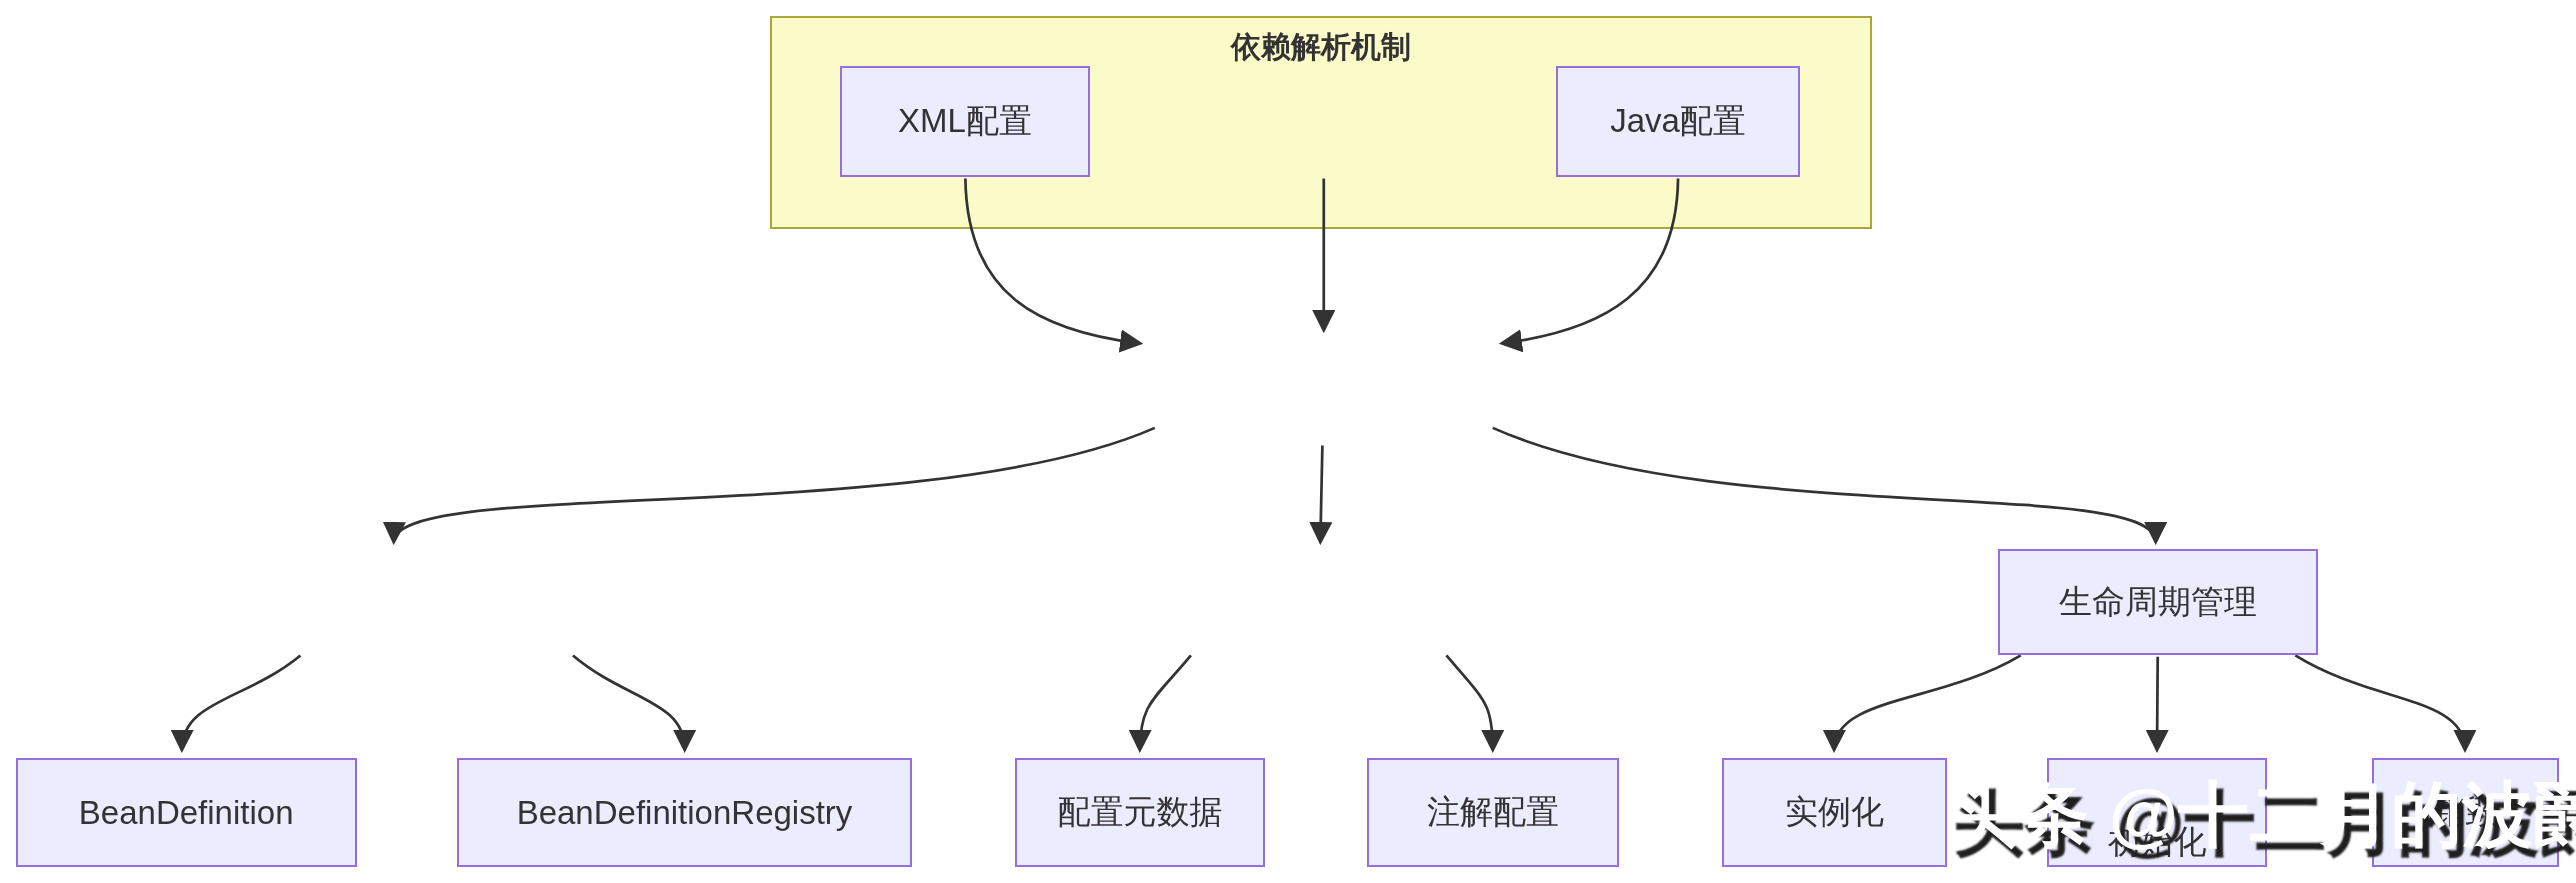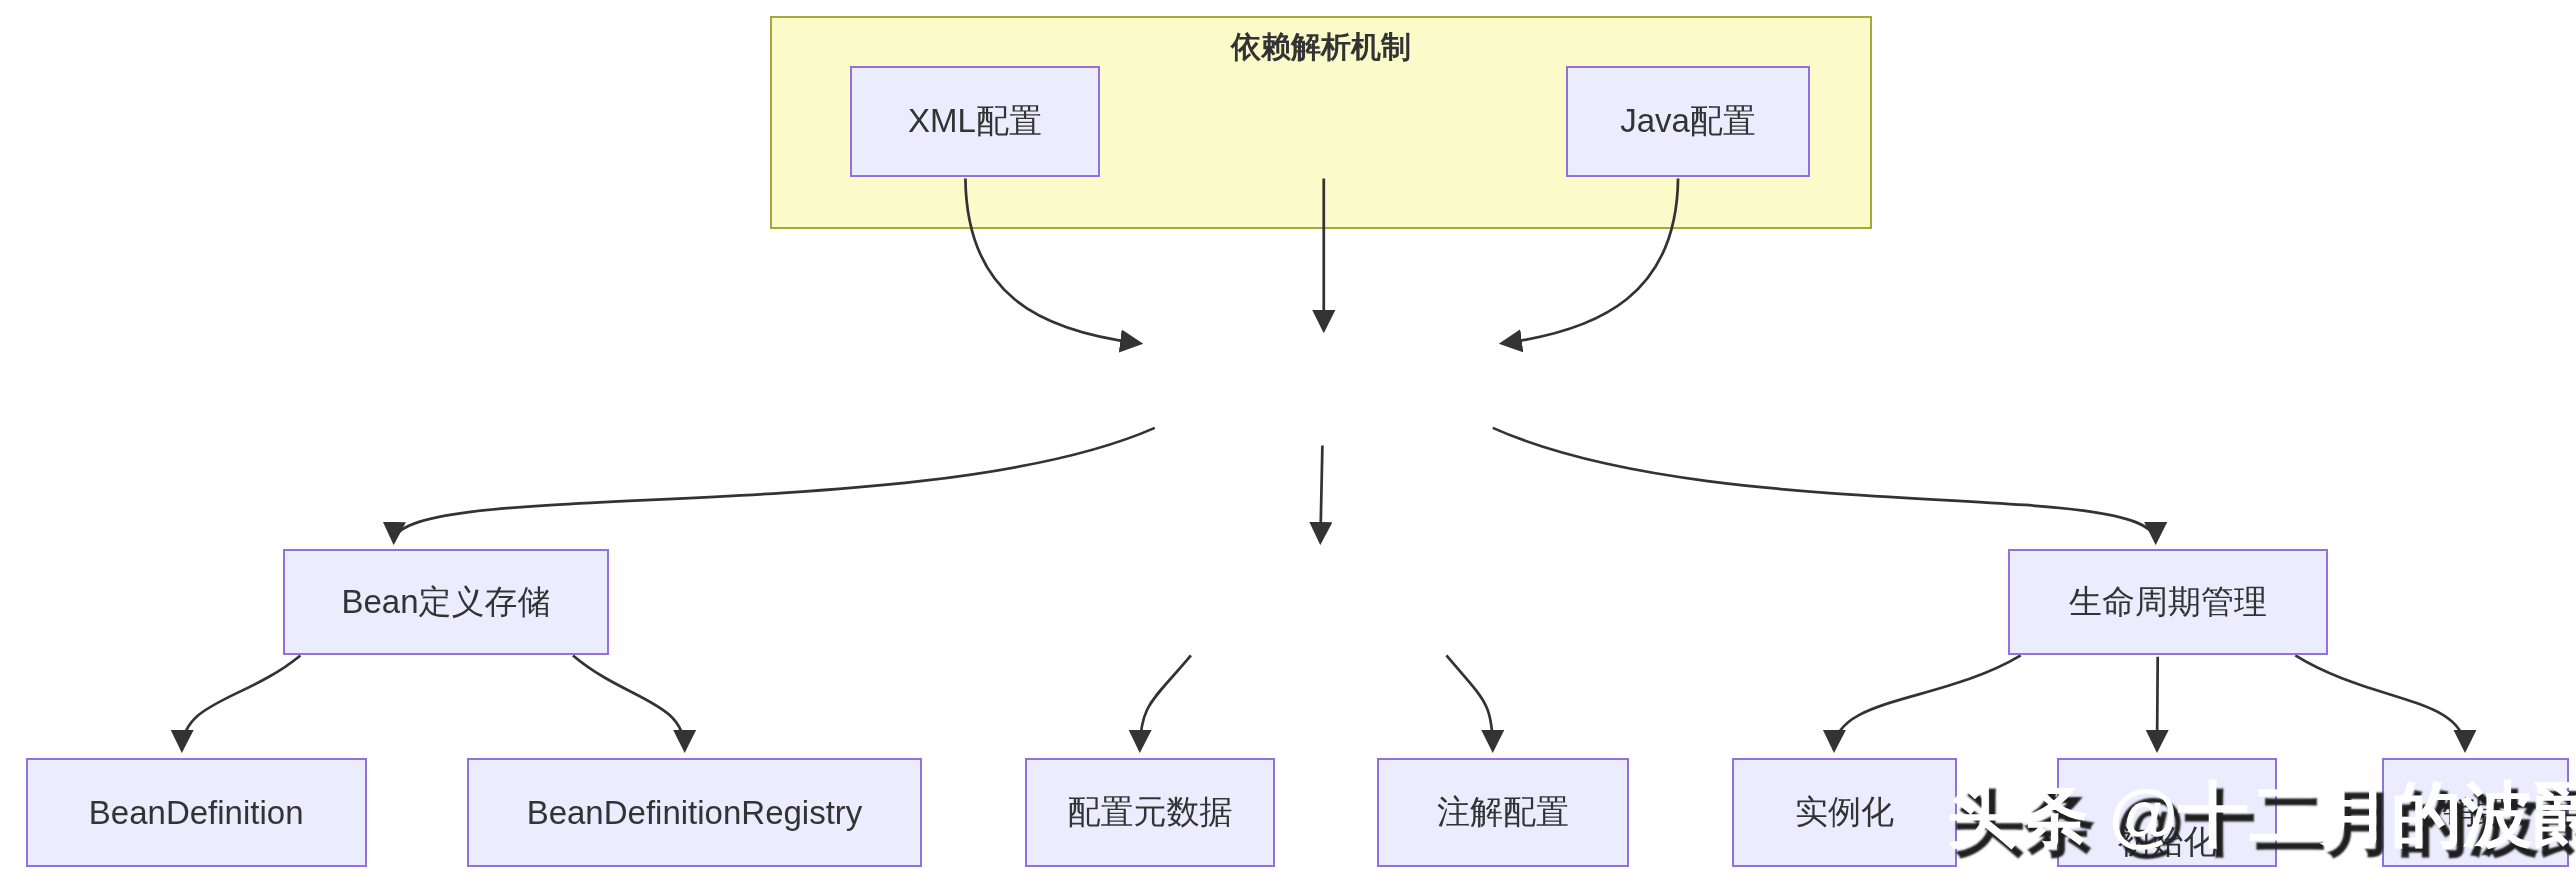--- a/index.html
+++ b/index.html
@@ -30,21 +30,21 @@
   #edges{position:absolute; left:0; top:0; width:2576px; height:883px;}
   #edges path{fill:none; stroke:var(--edge); stroke-width:4px;}
   #edges .arrowhead{fill:var(--edge); stroke:none;}
   .watermark{
     position:absolute; left:1947px; top:774px; z-index:30;
     font-size:71px; font-weight:bold; line-height:1.15; white-space:nowrap;
     color:var(--wm-fill);
     text-shadow:6.8px 8.9px 2px var(--wm-shadow);
     pointer-events:none;
   }
-  .edge-layer{z-index:10;} .node{z-index:20;margin-left:10px;} .cluster{z-index:5;}
+  .edge-layer{z-index:10;} .node{z-index:20;} .cluster{z-index:5;}
 </style>
 </head>
 <body>
 
 <div id="canvas">
 
   <div class="cluster" style="left:770px; top:15.7px; width:1102px; height:213px;">
     <div class="cluster-label">依赖解析机制</div>
   </div>
 
@@ -70,23 +70,20 @@
   </svg>
 
   <div class="node" style="left:840px; top:66px; width:250px; height:111px;">
     <span>XML配置</span>
   </div>
   <div class="node" style="left:1556px; top:66px; width:244px; height:111px;">
     <span>Java配置</span>
   </div>
 
 
-  <div class="node" style="left:273px; top:549px; width:326px; height:106px;">
-    <span>Bean定义存储</span>
-  </div>
   <div class="node" style="left:1998px; top:549px; width:320px; height:106px;text-align:center;">
     <span>生命周期管理</span>
   </div>
 
   <div class="node" style="left:15.7px; top:758px; width:341px; height:109px;">
     <span>BeanDefinition</span>
   </div>
   <div class="node" style="left:457px; top:758px; width:455px; height:109px;">
     <span>BeanDefinitionRegistry</span>
   </div>

